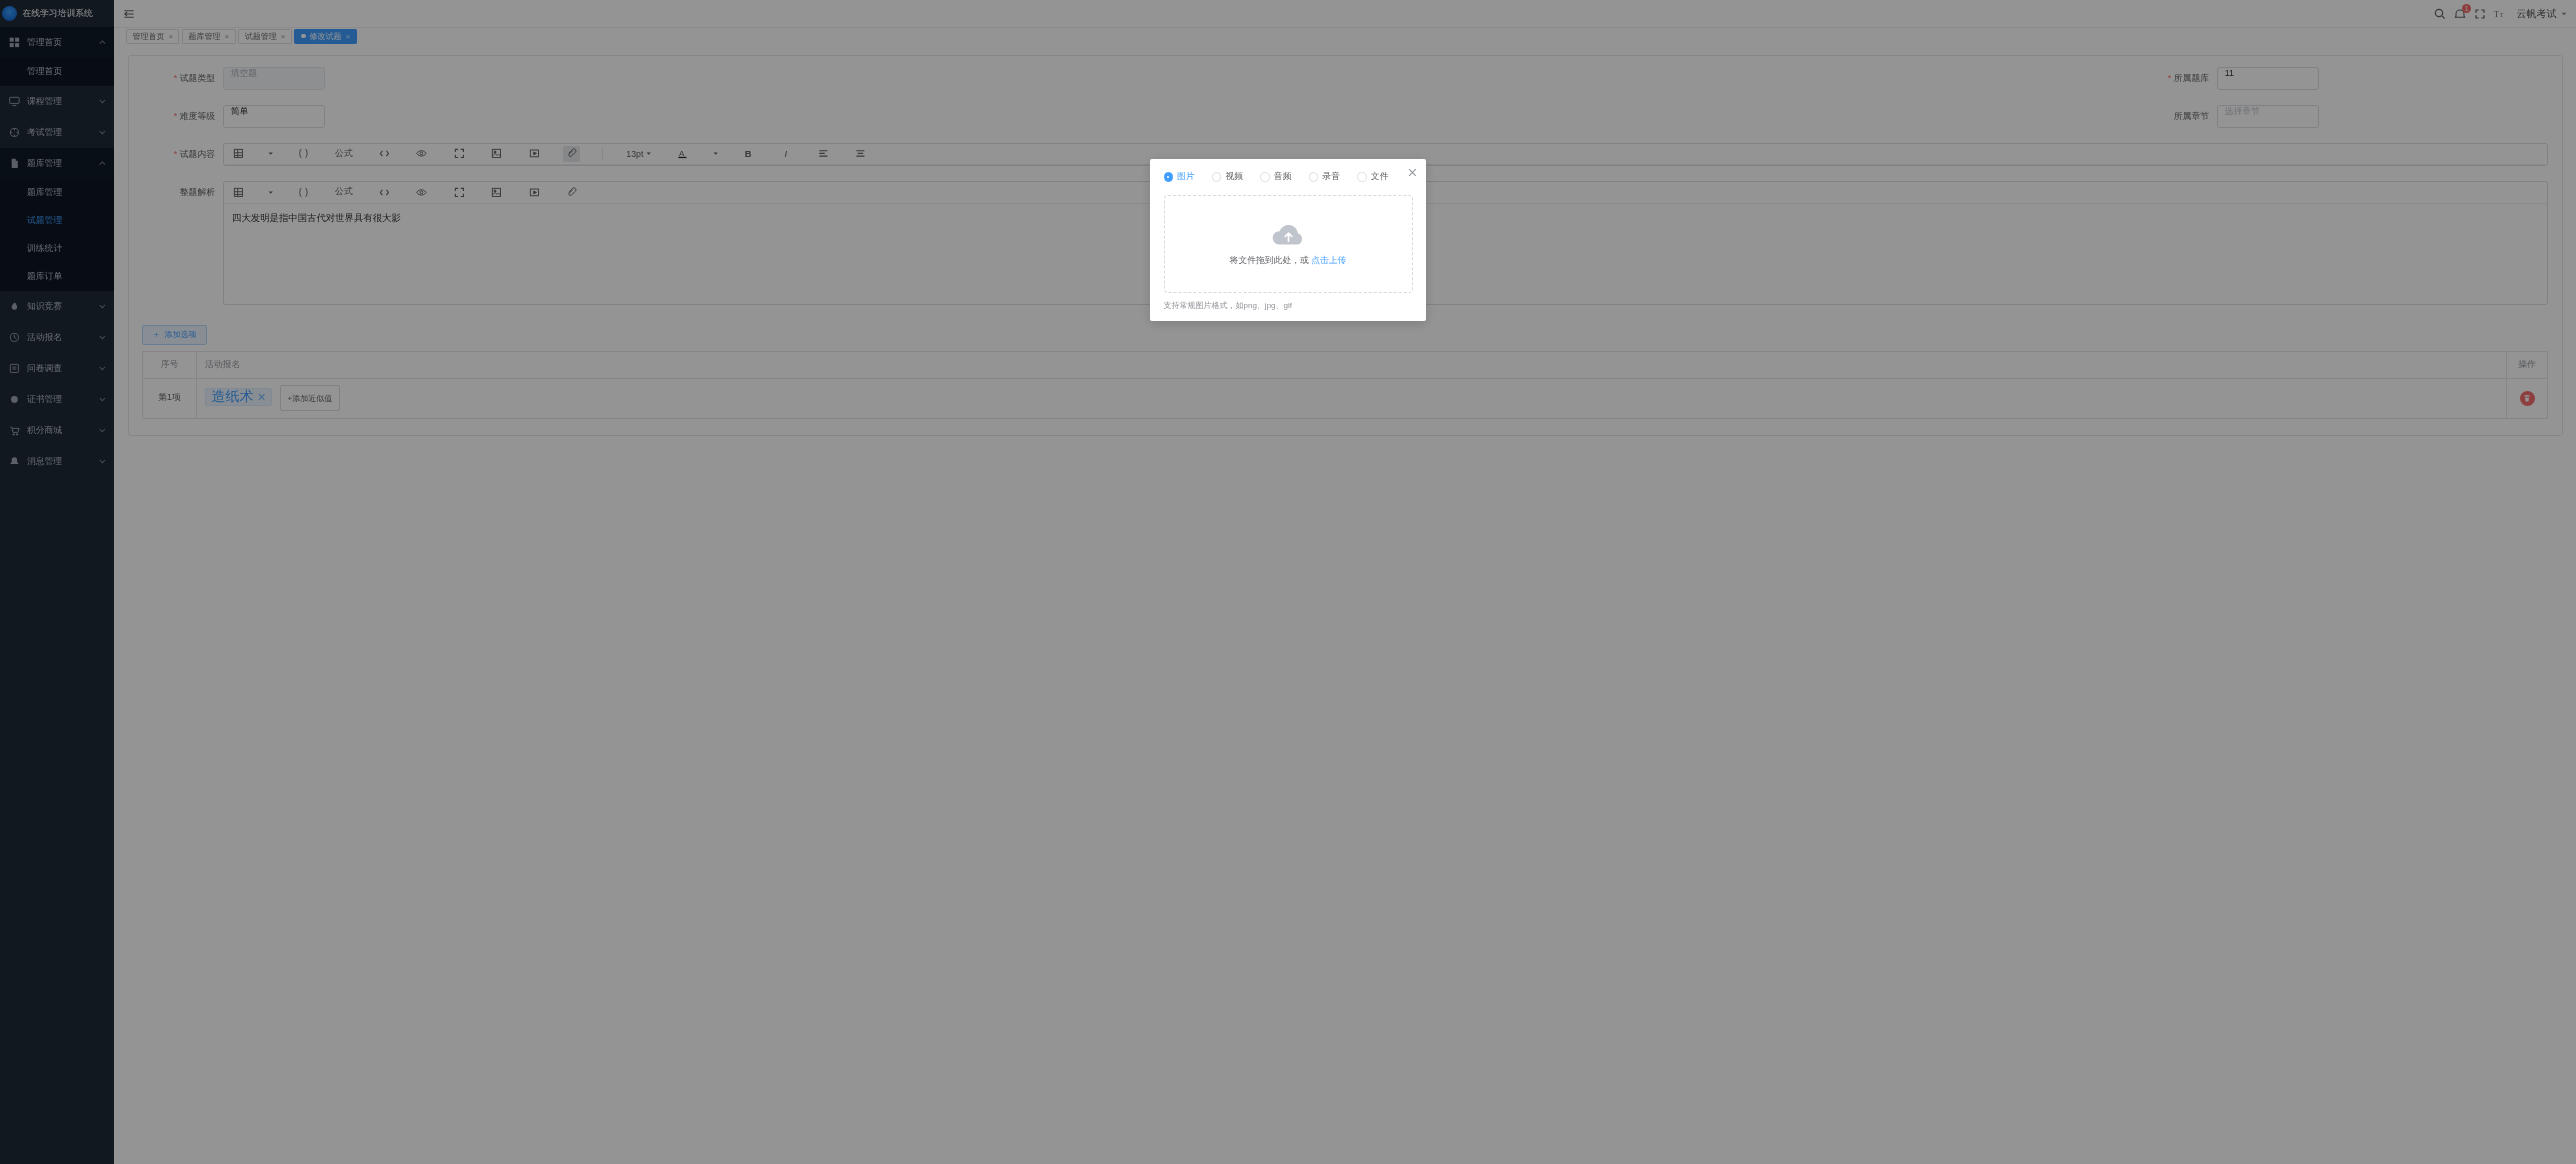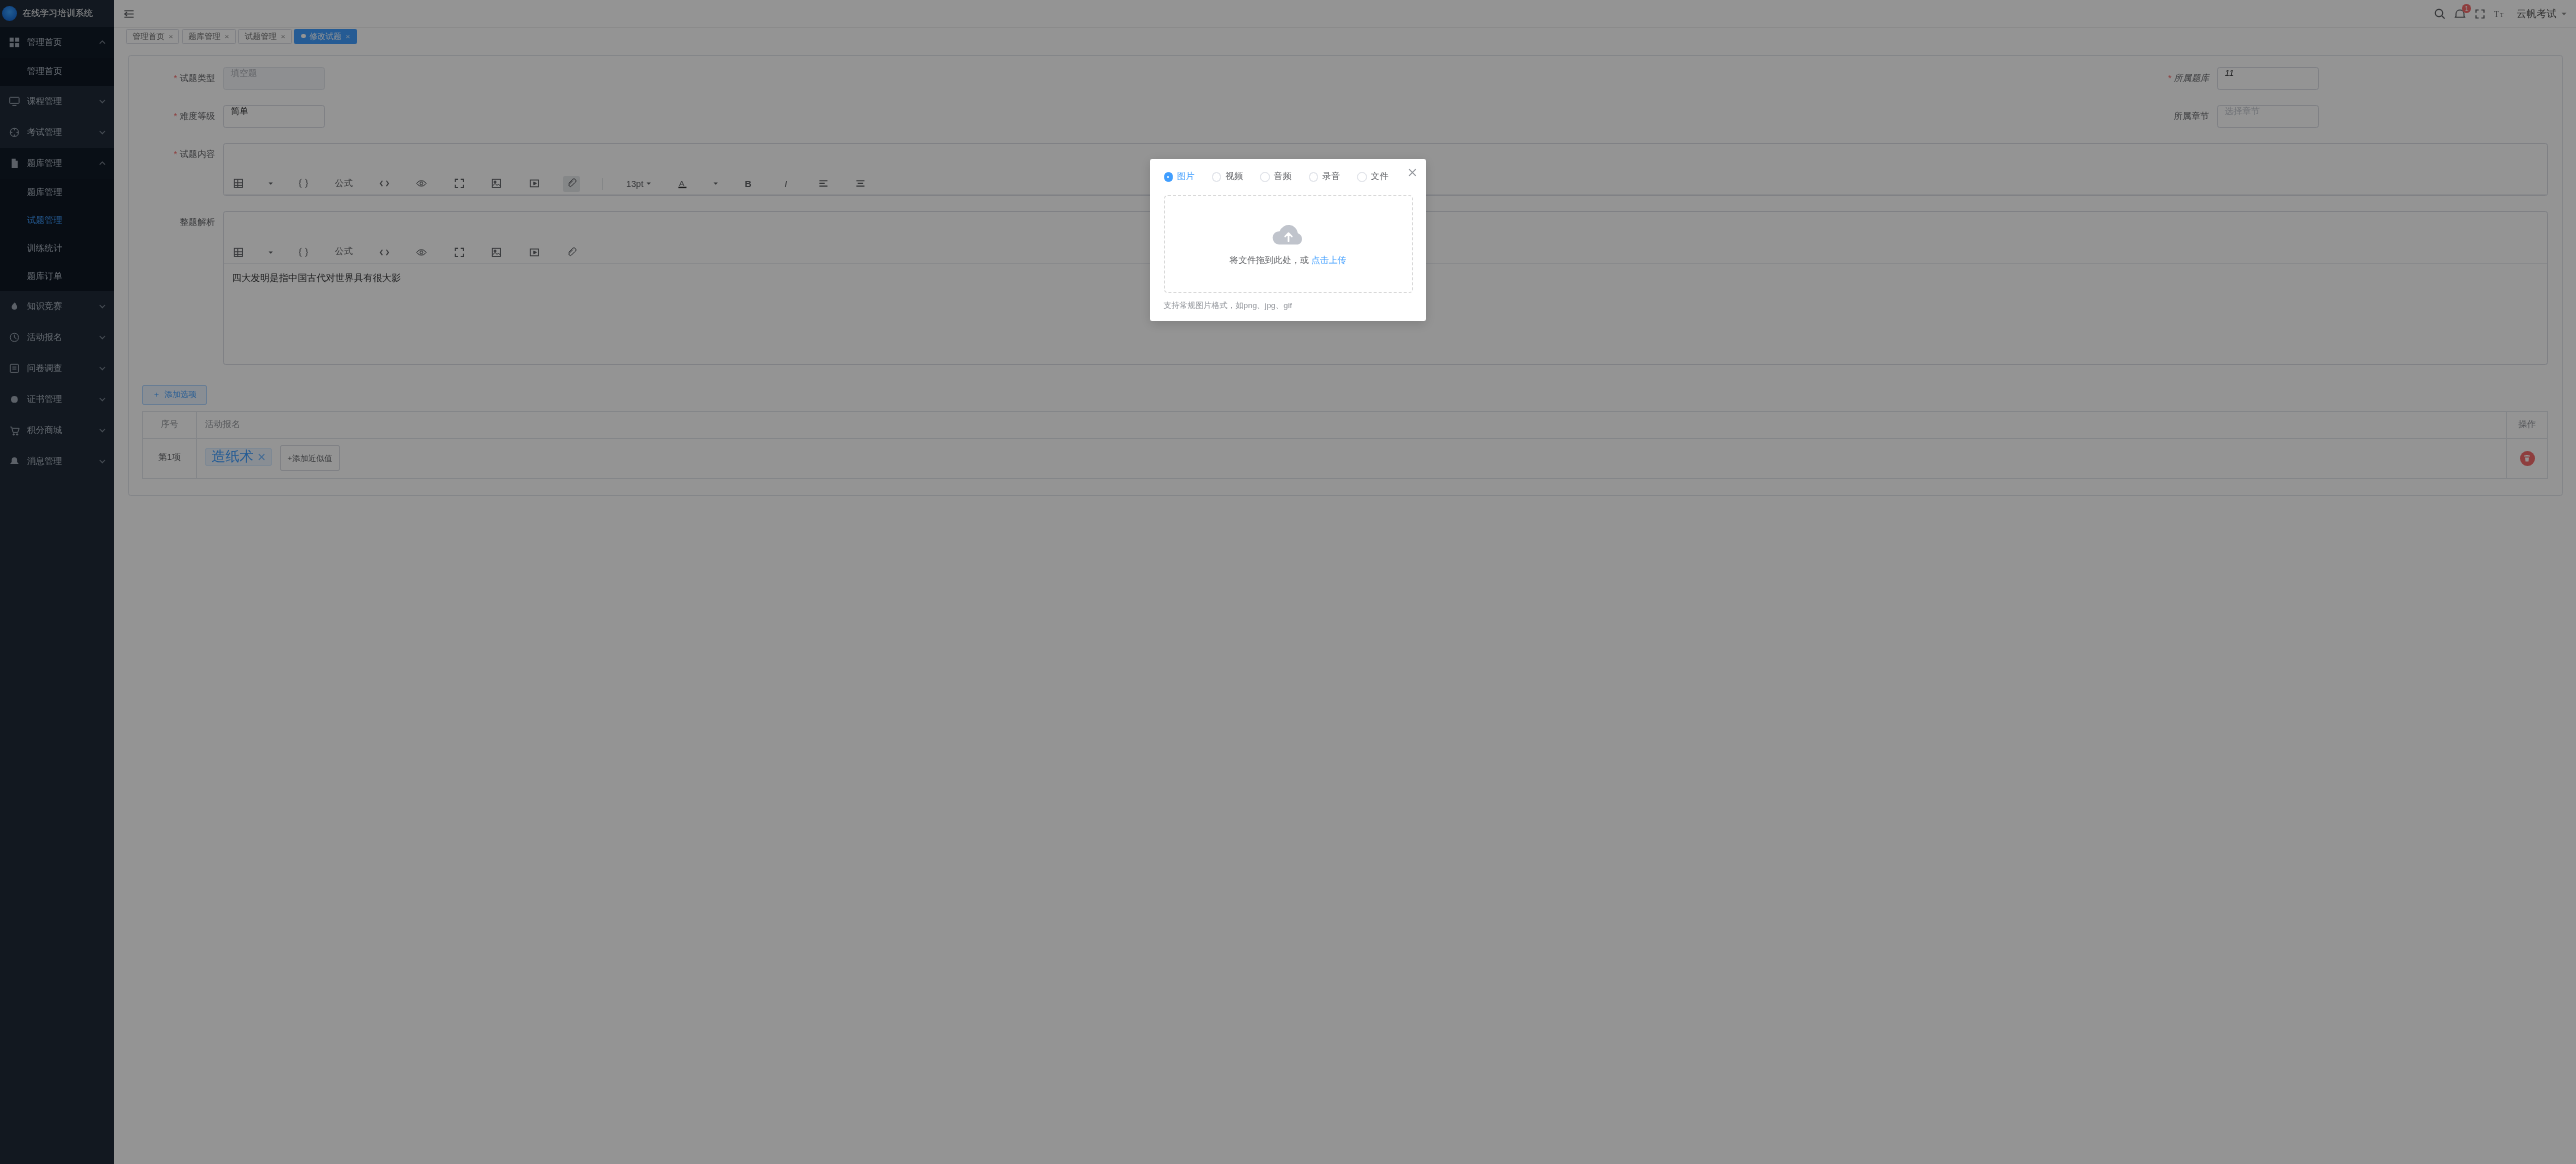--- a/index.html
+++ b/index.html
@@ -132,21 +132,20 @@
   .editor {
     flex: 1;
     border: 0.7px solid #dcdfe6; border-radius: 2.7px;
     display: flex; flex-direction: column;
     background: #fff;
   }
   .editor .tb {
     height: 21.5px; display: flex; align-items: center;
     gap: 20px; padding: 0 5.4px;
     border-bottom: 0.7px solid #eceef2;
-    margin-top: 30px;
   }
   .editor .tb .tb-btn {
     width: 17.5px; height: 16px;
     display: inline-flex; align-items: center; justify-content: center;
     border-radius: 2px; cursor: pointer; color: #606266;
   }
   .editor .tb .tb-btn.active { background: #e6e8eb; }
   .editor .tb .tb-txt { font-size: 8.8px; color: #606266; padding: 0 2.7px; cursor: pointer; }
   .editor .tb .sep { width: 0.7px; height: 12px; background: #e6e8eb; margin: 0 1.3px; }
   .editor .content {
@@ -500,21 +499,21 @@
 
     <div class="page">
       <div class="panel">
         <div class="form-rows">
 
           <div class="row">
             <div class="field">
               <span class="label"><span class="req">*</span><span>试题类型</span></span>
               <div class="inp disabled"><span>填空题</span></div>
             </div>
-            <div class="field" style="margin-left:auto; margin-right: 229px; font-style: italic;">
+            <div class="field" style="margin-left:auto; margin-right: 229px;">
               <span class="label"><span class="req">*</span><span>所属题库</span></span>
               <div class="inp"><span>11</span></div>
             </div>
           </div>
 
           <div class="row">
             <div class="field">
               <span class="label"><span class="req">*</span><span>难度等级</span></span>
               <div class="inp"><span>简单</span></div>
             </div>

